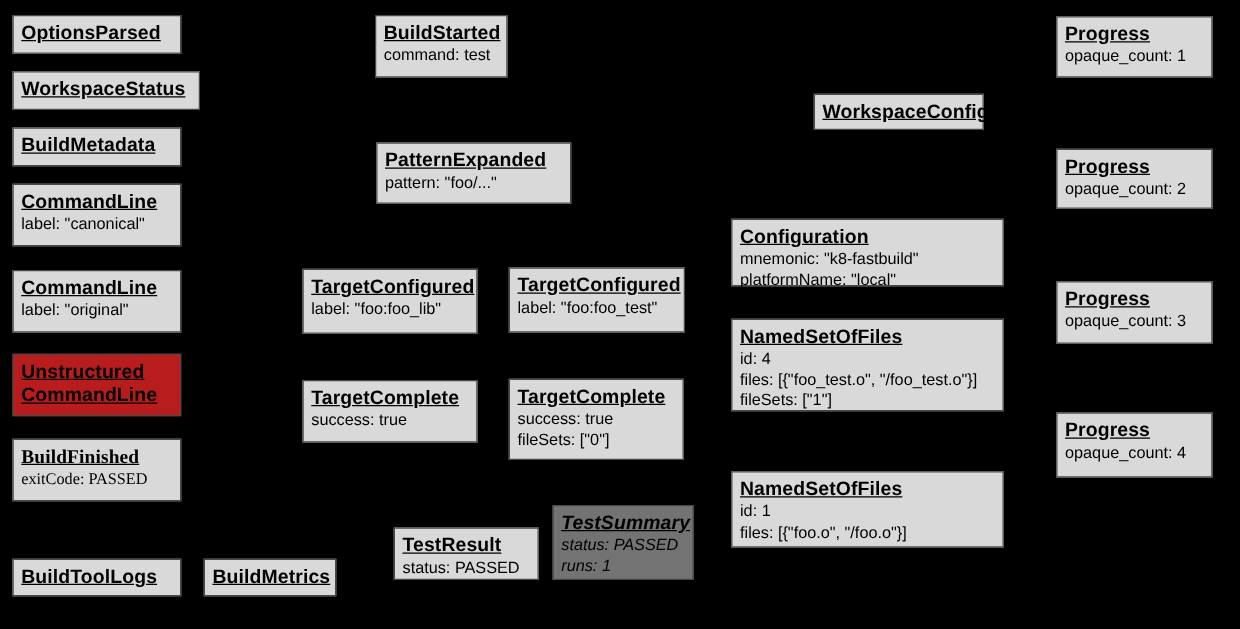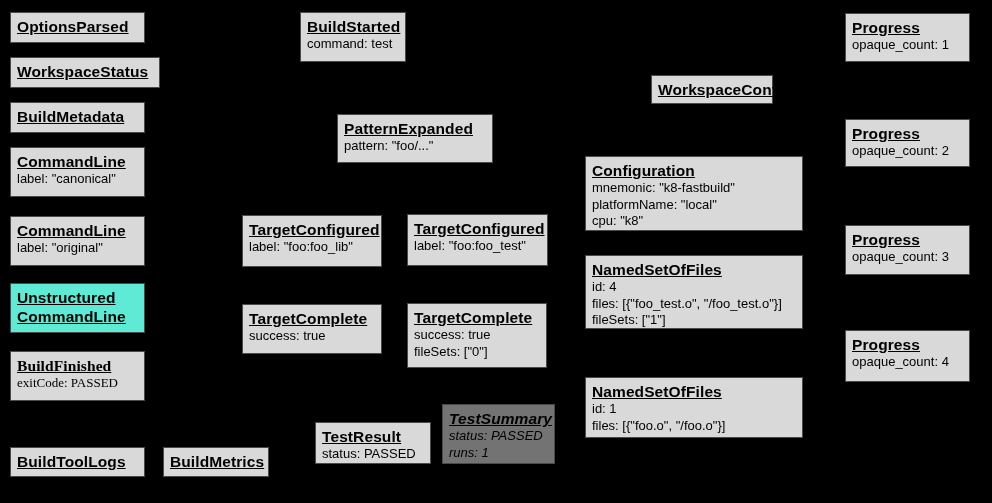--- a/index.html
+++ b/index.html
@@ -49,38 +49,38 @@
       <div class="box-title">WorkspaceStatus</div>
     </div>
     <div class="box" style="left: 10px; top: 147px; width: 135px; height: 50px; background: rgb(217, 217, 217); border-color: rgb(74, 74, 74); color: rgb(0, 0, 0);">
       <div class="box-title">CommandLine</div>
       <div class="box-line">label: "canonical"</div>
     </div>
     <div class="box" style="left: 10px; top: 216px; width: 135px; height: 50px; background: rgb(217, 217, 217); border-color: rgb(74, 74, 74); color: rgb(0, 0, 0);">
       <div class="box-title">CommandLine</div>
       <div class="box-line">label: "original"</div>
     </div>
-    <div class="box" style="left: 10px; top: 283px; width: 135px; height: 50px; background: #5eead4; border-color: rgb(74, 74, 74); color: rgb(0, 0, 0);">
+    <div class="box" style="left: 10px; top: 283px; width: 135px; height: 50px; background: #b91c1c; border-color: rgb(74, 74, 74); color: rgb(0, 0, 0);">
       <div class="box-title">Unstructured CommandLine</div>
     </div>
     <div class="box" style="left: 10px; top: 351px; width: 135px; height: 50px; background: rgb(217, 217, 217); border-color: rgb(74, 74, 74); color: rgb(0, 0, 0); font-family: Liberation Serif, serif;">
       <div class="box-title">BuildFinished</div>
       <div class="box-line">exitCode: PASSED</div>
     </div>
     <div class="box" style="left: 163px; top: 447px; width: 106px; height: 30px; background: rgb(217, 217, 217); border-color: rgb(74, 74, 74); color: rgb(0, 0, 0);">
       <div class="box-title">BuildMetrics</div>
     </div>
     <div class="box" style="left: 10px; top: 447px; width: 135px; height: 30px; background: rgb(217, 217, 217); border-color: rgb(74, 74, 74); color: rgb(0, 0, 0);">
       <div class="box-title">BuildToolLogs</div>
     </div>
     <div class="box" style="left: 300px; top: 12px; width: 106px; height: 50px; background: rgb(217, 217, 217); border-color: rgb(74, 74, 74); color: rgb(0, 0, 0);">
       <div class="box-title">BuildStarted</div>
       <div class="box-line">command: test</div>
     </div>
-    <div class="box" style="left: 301px; top: 114px; width: 156px; height: 49px; background: rgb(217, 217, 217); border-color: rgb(74, 74, 74); color: rgb(0, 0, 0); margin-left: 36px;">
+    <div class="box" style="left: 301px; top: 114px; width: 156px; height: 49px; background: rgb(217, 217, 217); border-color: rgb(74, 74, 74); color: rgb(0, 0, 0);">
       <div class="box-title">PatternExpanded</div>
       <div class="box-line">pattern: "foo/..."</div>
     </div>
     <div class="box" style="left: 242px; top: 215px; width: 140px; height: 52px; background: rgb(217, 217, 217); border-color: rgb(74, 74, 74); color: rgb(0, 0, 0);">
       <div class="box-title">TargetConfigured</div>
       <div class="box-line">label: "foo:foo_lib"</div>
     </div>
     <div class="box" style="left: 407px; top: 214px; width: 141px; height: 52px; background: rgb(217, 217, 217); border-color: rgb(74, 74, 74); color: rgb(0, 0, 0);">
       <div class="box-title">TargetConfigured</div>
       <div class="box-line">label: "foo:foo_test"</div>
@@ -96,24 +96,24 @@
     </div>
     <div class="box" style="left: 315px; top: 422px; width: 116px; height: 42px; background: rgb(217, 217, 217); border-color: rgb(74, 74, 74); color: rgb(0, 0, 0);">
       <div class="box-title">TestResult</div>
       <div class="box-line">status: PASSED</div>
     </div>
     <div class="box" style="left: 442px; top: 404px; width: 113px; height: 60px; background: #737373; border-color: rgb(74, 74, 74); color: rgb(0, 0, 0); font-style: italic;">
       <div class="box-title">TestSummary</div>
       <div class="box-line">status: PASSED</div>
       <div class="box-line">runs: 1</div>
     </div>
-    <div class="box" style="left: 651px; top: 75px; width: 122px; height: 29px; background: rgb(217, 217, 217); border-color: rgb(74, 74, 74); color: rgb(0, 0, 0);">
+    <div class="box" style="left: 651px; top: 75px; width: 136px; height: 29px; background: rgb(217, 217, 217); border-color: rgb(74, 74, 74); color: rgb(0, 0, 0);">
       <div class="box-title">WorkspaceConfig</div>
     </div>
-    <div class="box" style="left: 585px; top: 156px; width: 218px; height: 75px; background: rgb(217, 217, 217); border-color: rgb(74, 74, 74); color: rgb(0, 0, 0);">
+    <div class="box" style="left: 585px; top: 175px; width: 218px; height: 54px; background: rgb(217, 217, 217); border-color: rgb(74, 74, 74); color: rgb(0, 0, 0);">
       <div class="box-title">Configuration</div>
       <div class="box-line">mnemonic: "k8-fastbuild"</div>
       <div class="box-line">platformName: "local"</div>
       <div class="box-line">cpu: "k8"</div>
     </div>
     <div class="box" style="left: 585px; top: 255px; width: 218px; height: 74px; background: rgb(217, 217, 217); border-color: rgb(74, 74, 74); color: rgb(0, 0, 0);">
       <div class="box-title">NamedSetOfFiles</div>
       <div class="box-line">id: 4</div>
       <div class="box-line">files: [{"foo_test.o", "/foo_test.o"}]</div>
       <div class="box-line">fileSets: ["1"]</div>

